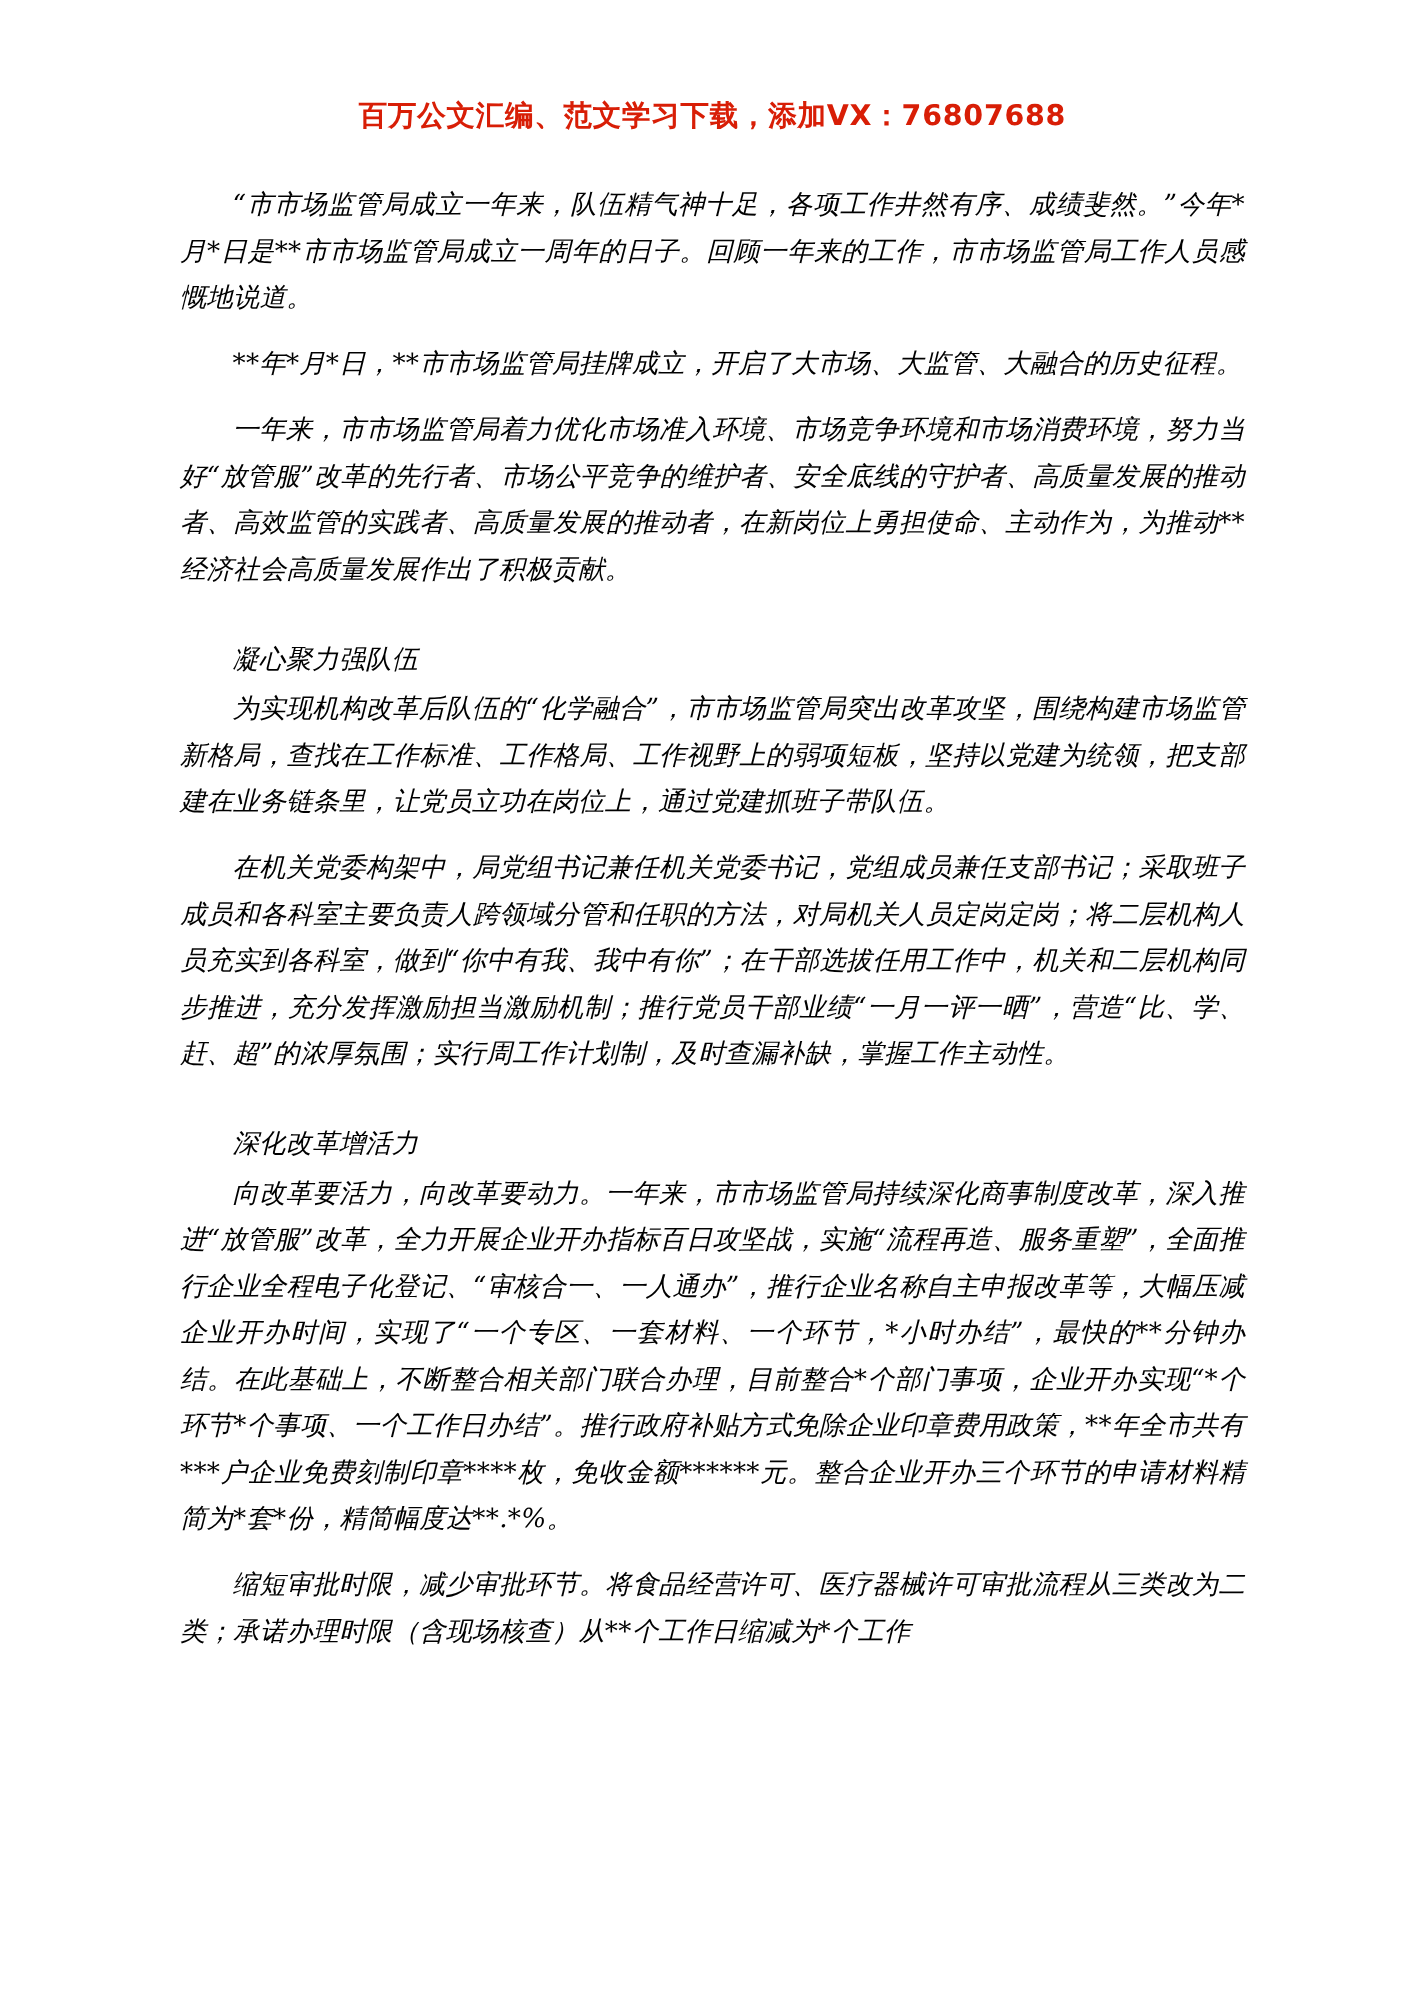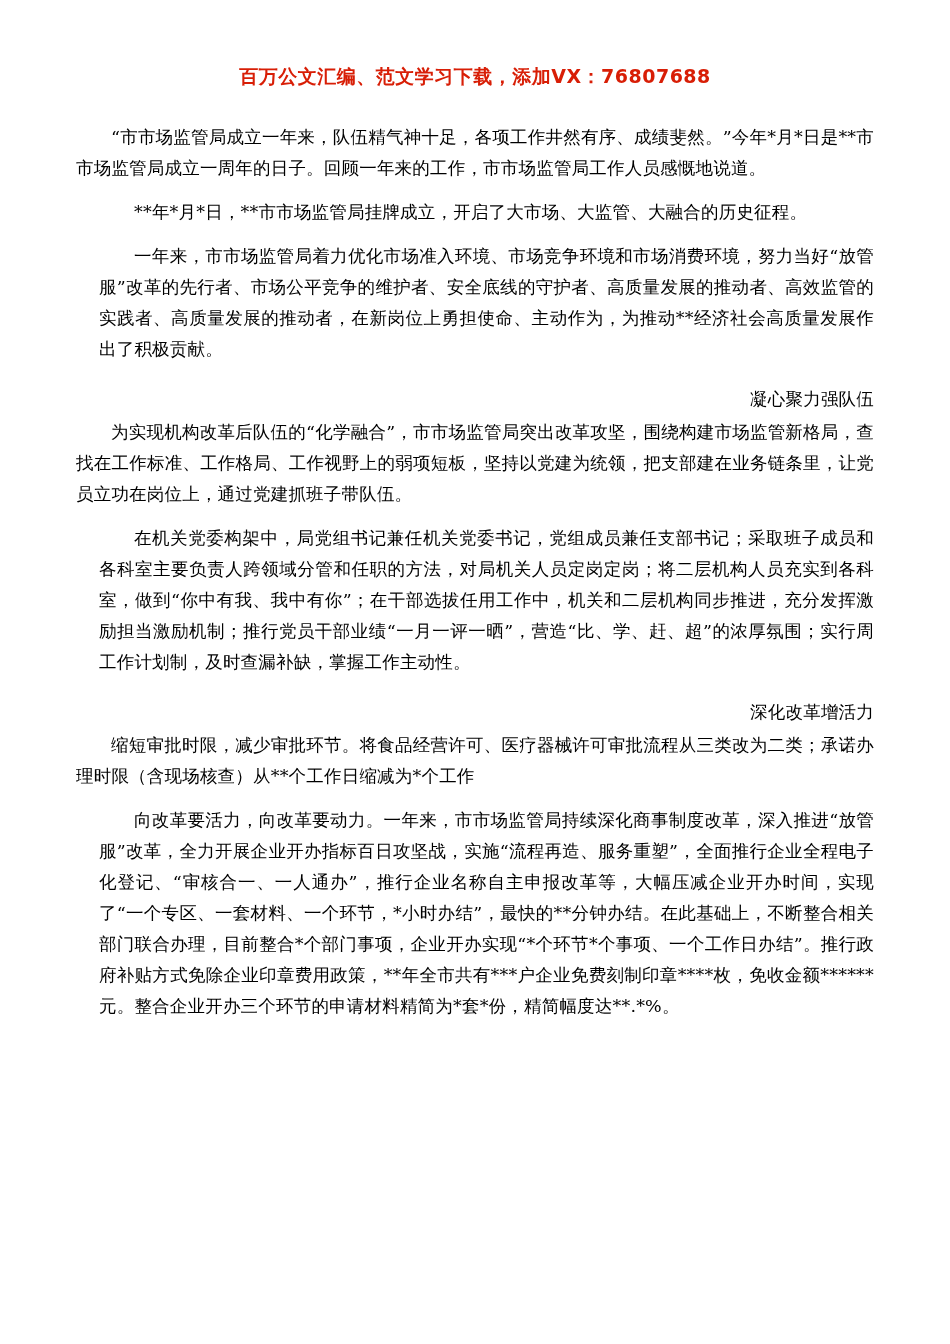--- a/index.html
+++ b/index.html
@@ -12,58 +12,57 @@
     height: 1344px;
     font-family: "DejaVu Serif", "Liberation Serif", serif;
     color: #000000;
     overflow: hidden;
   }
   .page {
     position: relative;
     width: 950px;
     height: 992px;
     box-sizing: border-box;
-    padding: 0 76px;
+    padding: 0 120px;
   }
   .ad-banner {
     text-align: center;
     color: #d81e06;
     font-family: "DejaVu Sans", "Liberation Sans", sans-serif;
     font-size: 19px;
     font-weight: bold;
     letter-spacing: 0.5px;
     padding-top: 64px;
     padding-bottom: 10px;
     white-space: nowrap;
   }
   .doc-body {
     margin-top: 22px;
+    font-style: italic;
   }
   p.para {
     margin: 0 0 0 0;
     padding: 0;
     font-size: 17.5px;
     line-height: 31px;
     text-align: justify;
     text-justify: inter-ideograph;
     text-indent: 2em;
     letter-spacing: 0.2px;
   }
   p.para + p.para {
     margin-top: 13px;
-    margin-left: 23px;
   }
   p.heading {
-    margin: 19px 0 0 0;
+    margin: 29px 0 0 0;
     padding: 0;
     font-size: 17.5px;
     line-height: 31px;
     text-indent: 2em;
     letter-spacing: 0.2px;
-    text-align: right;
   }
   p.heading + p.para {
     margin-top: 2px;
   }
 </style>
 </head>
 <body>
 
 <div class="page">
 
@@ -71,17 +70,17 @@
 
   <div class="doc-body">
 
     <p class="para">“市市场监管局成立一年来，队伍精气神十足，各项工作井然有序、成绩斐然。”今年*月*日是**市市场监管局成立一周年的日子。回顾一年来的工作，市市场监管局工作人员感慨地说道。</p>
     <p class="para">**年*月*日，**市市场监管局挂牌成立，开启了大市场、大监管、大融合的历史征程。</p>
     <p class="para">一年来，市市场监管局着力优化市场准入环境、市场竞争环境和市场消费环境，努力当好“放管服”改革的先行者、市场公平竞争的维护者、安全底线的守护者、高质量发展的推动者、高效监管的实践者、高质量发展的推动者，在新岗位上勇担使命、主动作为，为推动**经济社会高质量发展作出了积极贡献。</p>
     <p class="heading">凝心聚力强队伍</p>
     <p class="para">为实现机构改革后队伍的“化学融合”，市市场监管局突出改革攻坚，围绕构建市场监管新格局，查找在工作标准、工作格局、工作视野上的弱项短板，坚持以党建为统领，把支部建在业务链条里，让党员立功在岗位上，通过党建抓班子带队伍。</p>
     <p class="para">在机关党委构架中，局党组书记兼任机关党委书记，党组成员兼任支部书记；采取班子成员和各科室主要负责人跨领域分管和任职的方法，对局机关人员定岗定岗；将二层机构人员充实到各科室，做到“你中有我、我中有你”；在干部选拔任用工作中，机关和二层机构同步推进，充分发挥激励担当激励机制；推行党员干部业绩“一月一评一晒”，营造“比、学、赶、超”的浓厚氛围；实行周工作计划制，及时查漏补缺，掌握工作主动性。</p>
     <p class="heading">深化改革增活力</p>
+    <p class="para">向改革要活力，向改革要动力。一年来，市市场监管局持续深化商事制度改革，深入推进“放管服”改革，全力开展企业开办指标百日攻坚战，实施“流程再造、服务重塑”，全面推行企业全程电子化登记、“审核合一、一人通办”，推行企业名称自主申报改革等，大幅压减企业开办时间，实现了“一个专区、一套材料、一个环节，*小时办结”，最快的**分钟办结。在此基础上，不断整合相关部门联合办理，目前整合*个部门事项，企业开办实现“*个环节*个事项、一个工作日办结”。推行政府补贴方式免除企业印章费用政策，**年全市共有***户企业免费刻制印章****枚，免收金额******元。整合企业开办三个环节的申请材料精简为*套*份，精简幅度达**.*%。</p>
     <p class="para">缩短审批时限，减少审批环节。将食品经营许可、医疗器械许可审批流程从三类改为二类；承诺办理时限（含现场核查）从**个工作日缩减为*个工作</p>
-    <p class="para">向改革要活力，向改革要动力。一年来，市市场监管局持续深化商事制度改革，深入推进“放管服”改革，全力开展企业开办指标百日攻坚战，实施“流程再造、服务重塑”，全面推行企业全程电子化登记、“审核合一、一人通办”，推行企业名称自主申报改革等，大幅压减企业开办时间，实现了“一个专区、一套材料、一个环节，*小时办结”，最快的**分钟办结。在此基础上，不断整合相关部门联合办理，目前整合*个部门事项，企业开办实现“*个环节*个事项、一个工作日办结”。推行政府补贴方式免除企业印章费用政策，**年全市共有***户企业免费刻制印章****枚，免收金额******元。整合企业开办三个环节的申请材料精简为*套*份，精简幅度达**.*%。</p>
 
   </div>
 </div>
 
 </body></html>

